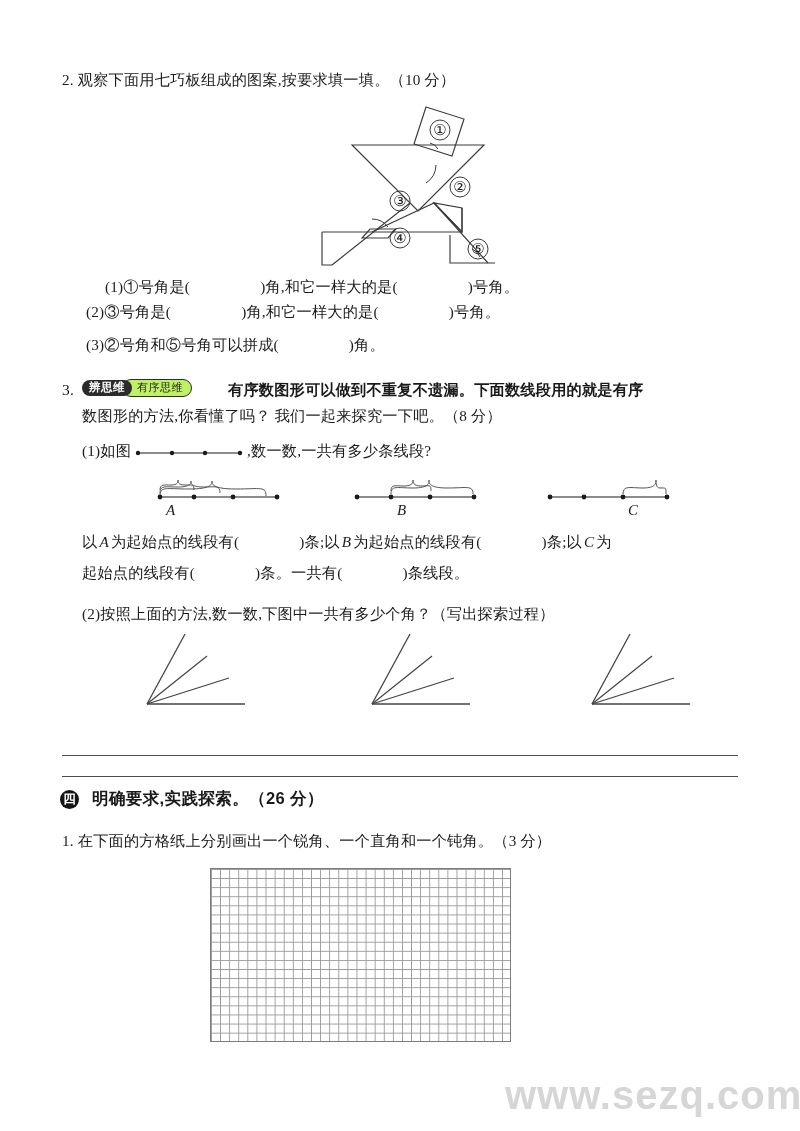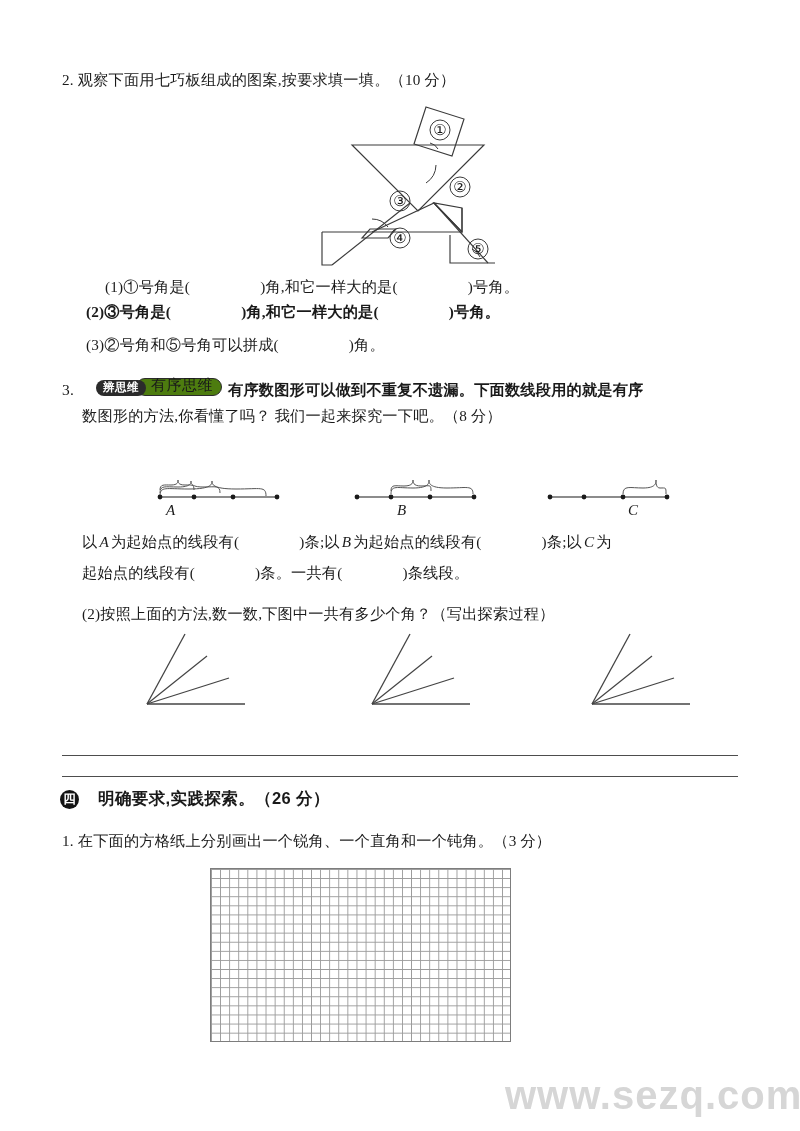--- a/index.html
+++ b/index.html
@@ -28,35 +28,35 @@
   }
   .badge-dark{
     background:#2b2b2b;color:#fff;border-radius:9px;
     font-size:11.5px;padding:1px 7px 2px 7px;line-height:13px;
     font-family:"Liberation Sans","DejaVu Sans",sans-serif;
     font-weight:bold;letter-spacing:0.5px;
     position:relative;z-index:2;
   }
   .badge-out{
     border:1.2px solid #2b2b2b;border-radius:9px;
-    font-size:15px;padding:1px 8px 2px 14px;line-height:13px;
-    font-family:Liberation Mono, monospace;
-    margin-left:-10px;background:#4d7c0f;
+    font-size:11px;padding:1px 8px 2px 14px;line-height:13px;
+    font-family:Liberation Serif, serif;
+    margin-left:-10px;background:#bef264;
     position:relative;z-index:1;letter-spacing:0.5px;
   }
 
   
   .sec-head{position:absolute;display:flex;align-items:center;}
   .sec-circle{
     width:19px;height:19px;border-radius:50%;background:#141414;color:#fff;
     font-size:12.5px;display:flex;align-items:center;justify-content:center;
     font-family:"Liberation Sans","DejaVu Sans",sans-serif;font-weight:bold;
   }
   .sec-title{
-    margin-left:19px;font-size:16.5px;font-weight:bold;
+    margin-left:13px;font-size:16.5px;font-weight:bold;
     font-family:"Liberation Sans","DejaVu Sans",sans-serif;
     letter-spacing:0.4px;white-space:nowrap;
   }
 
   
   .hr{position:absolute;height:1px;background:#4d4d4d;}
 
   
   .gridpaper{
     position:absolute;
@@ -135,44 +135,57 @@
   </div>
 
   <div class="q-line" style="left:86px;top:279px;margin-left:19px;">
     <span>(1)①号角是(</span>
     <span class="blank" style="width:62px"></span>
     <span>)角,和它一样大的是(</span>
     <span class="blank" style="width:62px"></span>
     <span>)号角。</span>
   </div>
 
-  <div class="q-line" style="left:86px;top:304px;font-weight:bold;">
+  <div class="q-line" style="left:86px;top:304px;">
     <span>(2)③号角是(</span>
     <span class="blank" style="width:62px"></span>
     <span>)角,和它一样大的是(</span>
     <span class="blank" style="width:62px"></span>
     <span>)号角。</span>
   </div>
 
   <div class="q-line" style="left:86px;top:337px;">
     <span>(3)②号角和⑤号角可以拼成(</span>
     <span class="blank" style="width:62px"></span>
     <span>)角。</span>
   </div>
 
   <div class="q-line" style="left:62px;top:382px;font-size:15.5px;">3.</div>
 
-  <div class="badge-wrap" style="left:96px;top:379px;align-items:flex-end;">
+  <div class="badge-wrap" style="left:82px;top:379px;">
     <span class="badge-dark">辨思维</span>
     <span class="badge-out">有序思维</span>
   </div>
 
   <div class="q-line" style="left:228px;top:382px;font-weight:bold;">有序数图形可以做到不重复不遗漏。下面数线段用的就是有序</div>
   <div class="q-line" style="left:82px;top:408px;">数图形的方法,你看懂了吗？ 我们一起来探究一下吧。（8 分）</div>
 
+  <div class="q-line" style="left:82px;top:443px;">
+    <span>(1)如图</span>
+    <span style="display:inline-block;vertical-align:middle;position:relative;top:-1px;">
+      <svg width="108" height="12" viewBox="0 0 108 12">
+        <line x1="2" y1="7" x2="106" y2="7" stroke="#1a1a1a" stroke-width="1.2"></line>
+        <circle cx="3" cy="7" r="2.2" fill="#1a1a1a"></circle>
+        <circle cx="37" cy="7" r="2.2" fill="#1a1a1a"></circle>
+        <circle cx="70" cy="7" r="2.2" fill="#1a1a1a"></circle>
+        <circle cx="105" cy="7" r="2.2" fill="#1a1a1a"></circle>
+      </svg>
+    </span>
+    <span>,数一数,一共有多少条线段?</span>
+  </div>
 
   <div class="svg-abs" style="left:158px;top:471px;">
     <svg width="130" height="46" viewBox="0 0 130 46">
       <g stroke="#555" fill="none" stroke-width="1">
         <path d="M2 25 C2 15 8 18 31 18 C54 18 54 13 54 10 C54 13 54 18 78 18 C103 18 108 15 108 25"></path>
         <path d="M2 22 C2 14 7 16 20 16 C33 16 33 12 33 10 C33 12 33 16 45 16 C58 16 62 14 62 22"></path>
         <path d="M2 19 C2 13 6 14 13 14 C20 14 20 11 20 9 C20 11 20 14 27 14 C34 14 36 13 36 19"></path>
       </g>
       <line x1="2" y1="26" x2="120" y2="26" stroke="#1a1a1a" stroke-width="1.2"></line>
       <circle cx="2" cy="26" r="2.4" fill="#1a1a1a"></circle>

